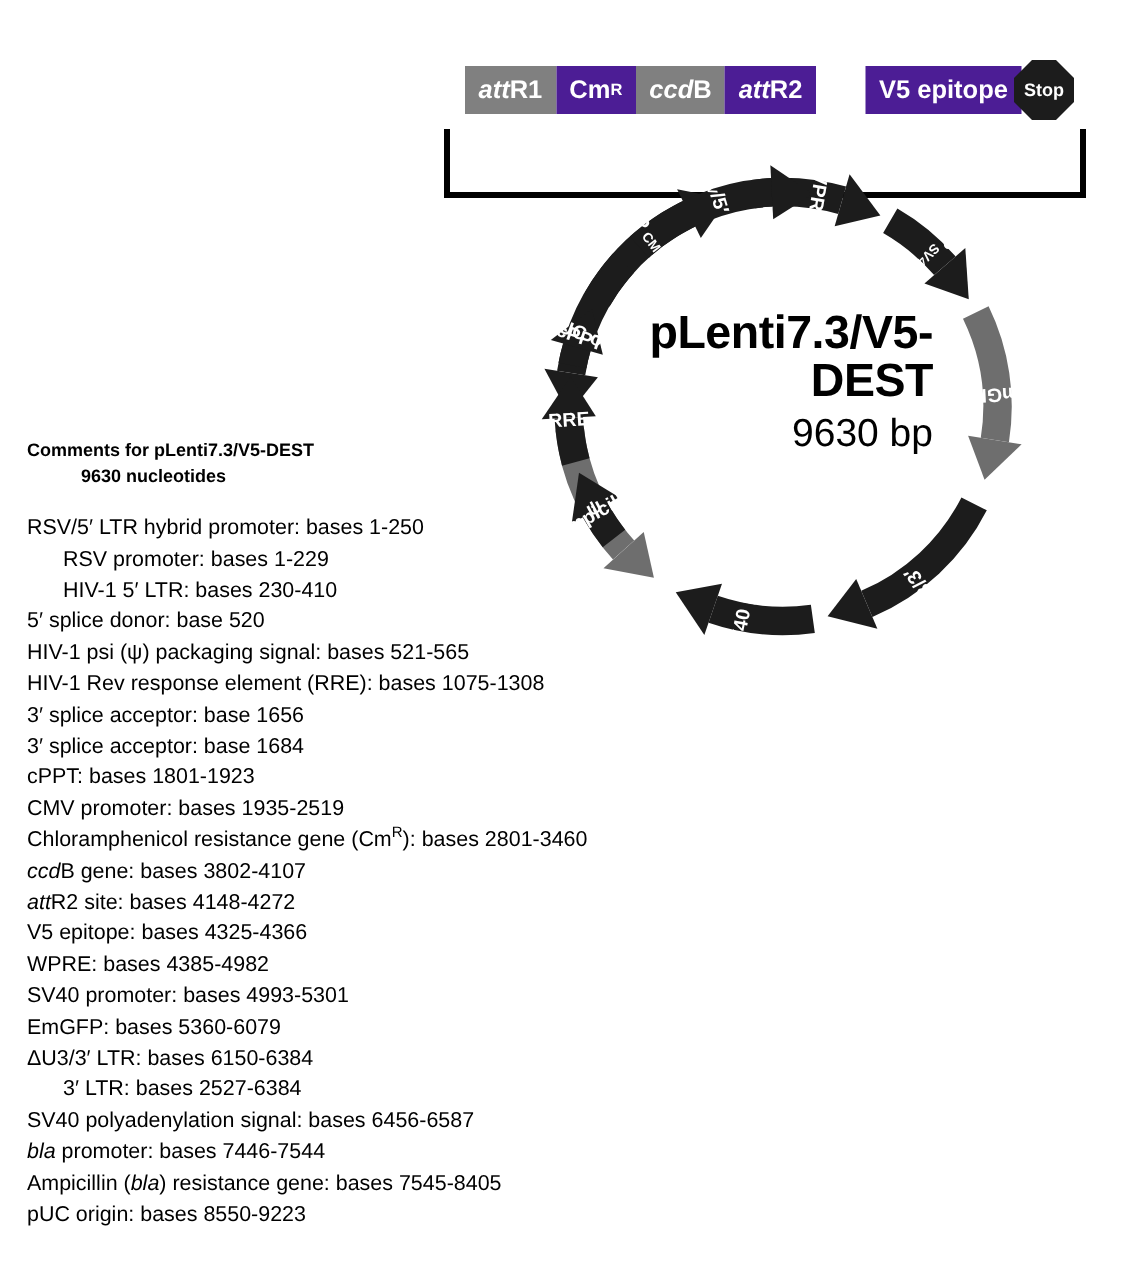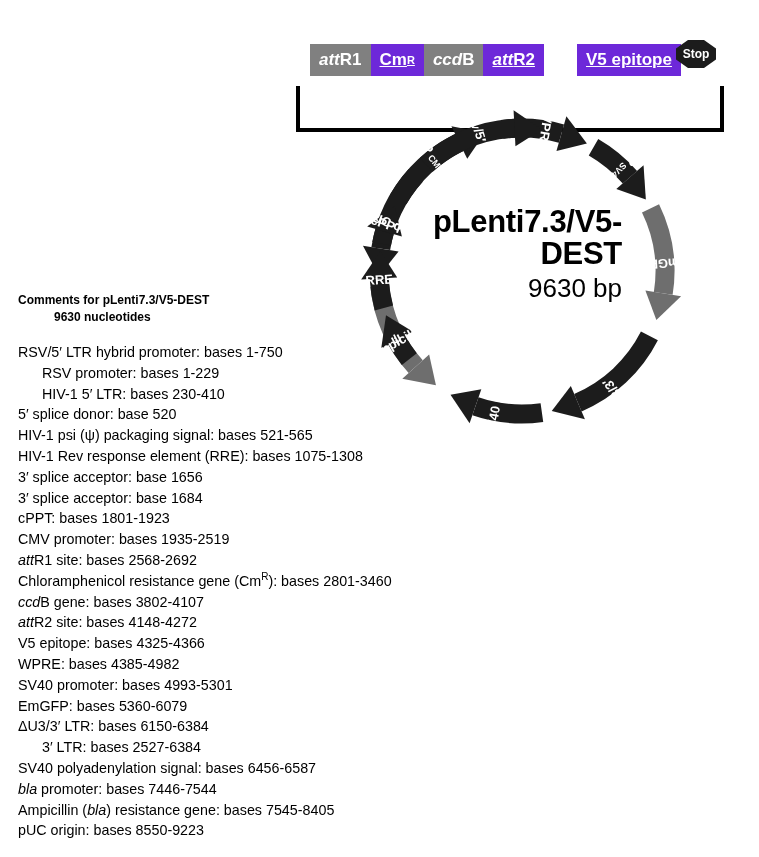--- a/index.html
+++ b/index.html
@@ -15,26 +15,26 @@
 
   
   #cassette{position:absolute;left:296px;top:44px;width:428px;height:50px;}
   #cassette-boxes{position:absolute;left:14px;top:0px;height:32px;display:flex;align-items:stretch;}
   .cbox{
     display:flex;align-items:center;justify-content:center;
     color:#ffffff;font-size:17px;font-weight:bold;
     padding:0 9px;height:32px;line-height:32px;white-space:nowrap;
   }
   .cbox.gray{background:#808080;}
-  .cbox.dark{background:#6d28d9;text-decoration:underline;}
+  .cbox.dark{background:#4c1d95;}
   .cbox .it{font-style:italic;}
   .cbox sup{font-size:11px;font-weight:bold;vertical-align:super;line-height:0;}
   #v5box{position:absolute;left:281px;top:0px;}
   #stopbadge{
-    position:absolute;left:380px;top:-4px;width:40px;height:28px;
+    position:absolute;left:380px;top:-4px;width:40px;height:40px;
     background:#1c1c1c;color:#fff;font-size:12px;font-weight:bold;
     display:flex;align-items:center;justify-content:center;
     clip-path:polygon(30% 0,70% 0,100% 30%,100% 70%,70% 100%,30% 100%,0 70%,0 30%);
   }
   
   #bracket-base{position:absolute;left:0px;top:84px;width:428px;height:4px;background:#000;}
   #bracket-left{position:absolute;left:0px;top:42px;width:4px;height:46px;background:#000;}
   #bracket-right{position:absolute;left:424px;top:42px;width:4px;height:46px;background:#000;}
 
   
@@ -165,31 +165,30 @@
       <div class="bp">9630 bp</div>
     </div>
   </div>
 
   <div id="comments">
     <div class="head">
       <div>Comments for pLenti7.3/V5-DEST</div>
       <div class="l2">9630 nucleotides</div>
     </div>
     <ul id="comments-list">
-        <li>RSV/5′ LTR hybrid promoter: bases 1-750</li>
+        <li>RSV/5′ LTR hybrid promoter: bases 1-250</li>
         <li class="ind">RSV promoter: bases 1-229</li>
         <li class="ind">HIV-1 5′ LTR: bases 230-410</li>
         <li>5′ splice donor: base 520</li>
         <li>HIV-1 psi (ψ) packaging signal: bases 521-565</li>
         <li>HIV-1 Rev response element (RRE): bases 1075-1308</li>
         <li>3′ splice acceptor: base 1656</li>
         <li>3′ splice acceptor: base 1684</li>
         <li>cPPT: bases 1801-1923</li>
         <li>CMV promoter: bases 1935-2519</li>
-        <li><i>att</i>R1 site: bases 2568-2692</li>
         <li>Chloramphenicol resistance gene (Cm<sup>R</sup>): bases 2801-3460</li>
         <li><i>ccd</i>B gene: bases 3802-4107</li>
         <li><i>att</i>R2 site: bases 4148-4272</li>
         <li>V5 epitope: bases 4325-4366</li>
         <li>WPRE: bases 4385-4982</li>
         <li>SV40 promoter: bases 4993-5301</li>
         <li>EmGFP: bases 5360-6079</li>
         <li>ΔU3/3′ LTR: bases 6150-6384</li>
         <li class="ind">3′ LTR: bases 2527-6384</li>
         <li>SV40 polyadenylation signal: bases 6456-6587</li>

